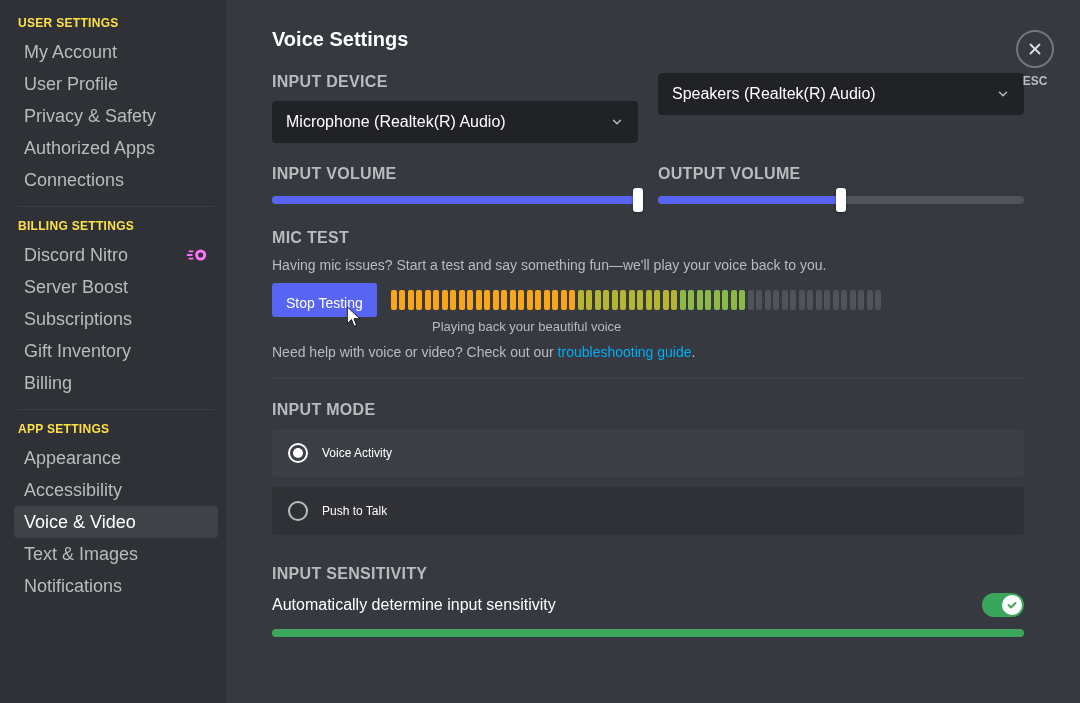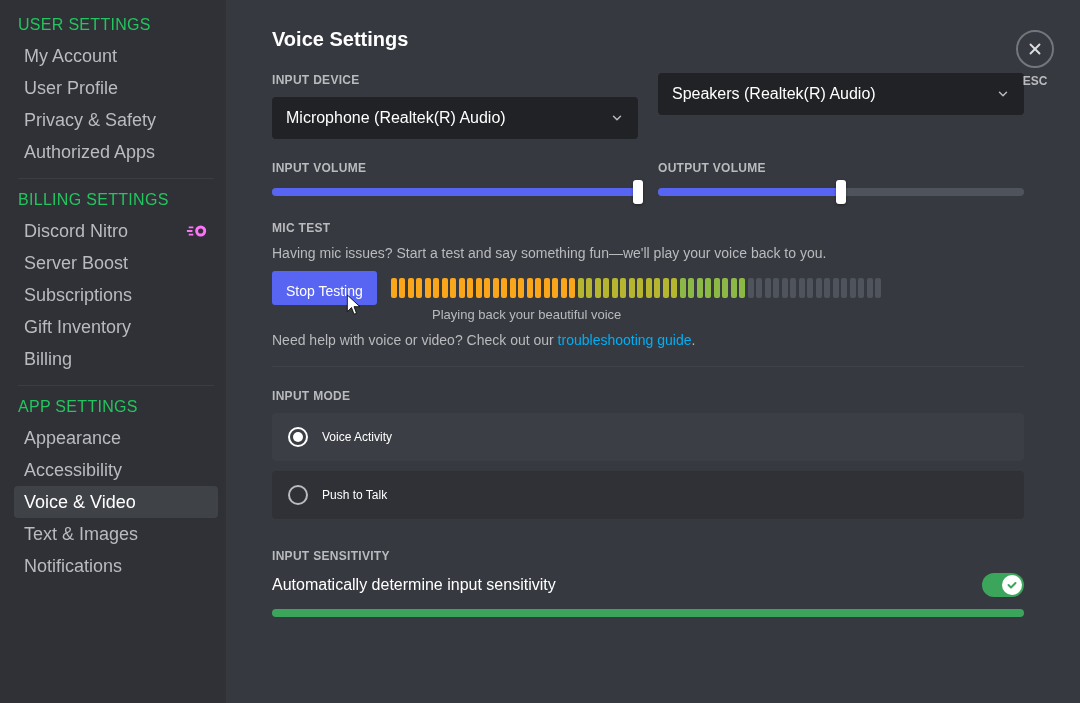--- a/index.html
+++ b/index.html
@@ -1,38 +1,38 @@
 <!DOCTYPE html>
 <html><head>
 <meta charset="utf-8">
 <style>
   * { box-sizing: border-box; margin: 0; padding: 0; font-family: -apple-system, BlinkMacSystemFont, "Segoe UI", Helvetica, Arial, sans-serif; }
   html, body { width: 1080px; height: 703px; overflow: hidden; }
   body { display: flex; background: #36393f; color: #dcddde; }
 
   
   .sidebar { width: 226px; background: #2f3136; padding: 14px 8px 14px 14px; overflow-y: auto; }
-  .nav-heading { color: #22c55e; font-size: 16px; font-weight: 400; letter-spacing: .3px; margin: 2px 0 6px 4px; }
+  .nav-heading { color: #fde047; font-size: 12px; font-weight: 700; letter-spacing: .3px; margin: 2px 0 6px 4px; }
   .nav-item { display: flex; align-items: center; justify-content: space-between; height: 32px; padding: 0 10px; border-radius: 4px; font-size: 18px; color: #b9bbbe; cursor: pointer; }
   .nav-item.active { background: #3f4247; color: #ffffff; }
   .nav-sep { height: 1px; background: #3a3d42; margin: 10px 4px 12px 4px; }
   .nitro-badge { display:inline-flex; align-items:center; justify-content:center; width:22px; height:16px; color:#ff73fa; }
 
   
   .main { flex: 1; position: relative; padding: 28px 56px 20px 46px; overflow: hidden; }
   .close-area { position: absolute; top: 30px; right: 26px; text-align: center; }
   .close-btn { width: 38px; height: 38px; border: 2.5px solid #72767d; border-radius: 50%; display:flex; align-items:center; justify-content:center; color:#dcddde; cursor:pointer; }
   .close-label { font-size: 12px; color: #b9bbbe; margin-top: 6px; font-weight: 600; }
 
   h1.page-title { color: #ffffff; font-size: 20px; font-weight: 600; margin-bottom: 22px; }
 
   .row { display: flex; gap: 20px; margin-bottom: 22px; }
   .col { flex: 1; }
 
-  .field-label { color: #b9bbbe; font-size: 12px; font-weight: 700; letter-spacing: .3px; margin-bottom: 10px; }
+  .field-label { color: #b9bbbe; font-size: 16px; font-weight: 700; letter-spacing: .3px; margin-bottom: 10px; }
 
   .select { background: #202225; color: #ffffff; height: 42px; border-radius: 4px; display: flex; align-items: center; justify-content: space-between; padding: 0 14px; font-size: 16px; cursor: pointer; }
   .chevron { width: 14px; height: 14px; color: #b9bbbe; }
 
   .slider { position: relative; height: 14px; display: flex; align-items: center; }
   .slider-track { position: absolute; left: 0; right: 0; top: 50%; transform: translateY(-50%); height: 8px; background: #4f545c; border-radius: 4px; }
   .slider-fill  { position: absolute; left: 0; top: 50%; transform: translateY(-50%); height: 8px; background: #5865f2; border-radius: 4px; }
   .slider-thumb { position: absolute; top: 50%; transform: translate(-50%, -50%); width: 10px; height: 24px; background: #ffffff; border-radius: 3px; box-shadow: 0 1px 3px rgba(0,0,0,.4); cursor: grab; }
 
   .section { margin-top: 6px; }
@@ -76,20 +76,23 @@
     </div>
   <div class="nav-item">
       <span>User Profile</span>
     </div>
   <div class="nav-item">
       <span>Privacy &amp; Safety</span>
     </div>
   <div class="nav-item">
       <span>Authorized Apps</span>
     </div>
+  <div class="nav-item">
+      <span>Connections</span>
+    </div>
 
   <div class="nav-sep"></div>
 
   <div class="nav-heading">BILLING SETTINGS</div>
   <div class="nav-item">
     <span>Discord Nitro</span>
     <span class="nitro-badge">
       <svg viewBox="0 0 24 16" width="22" height="16" fill="currentColor">
           <circle cx="16" cy="8" r="6"></circle>
           <circle cx="16" cy="8" r="2.8" fill="#2f3136"></circle>

